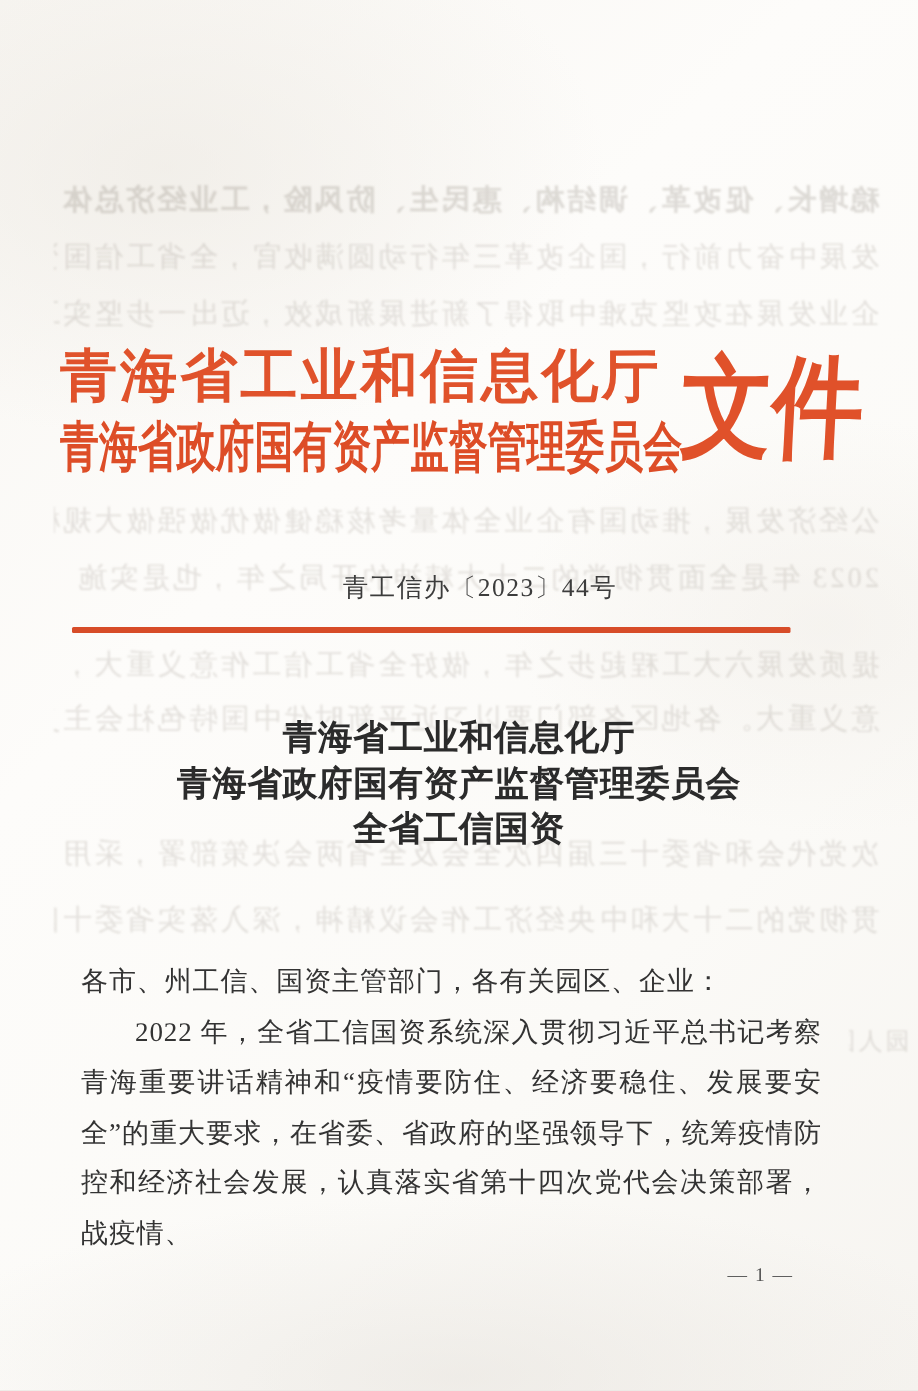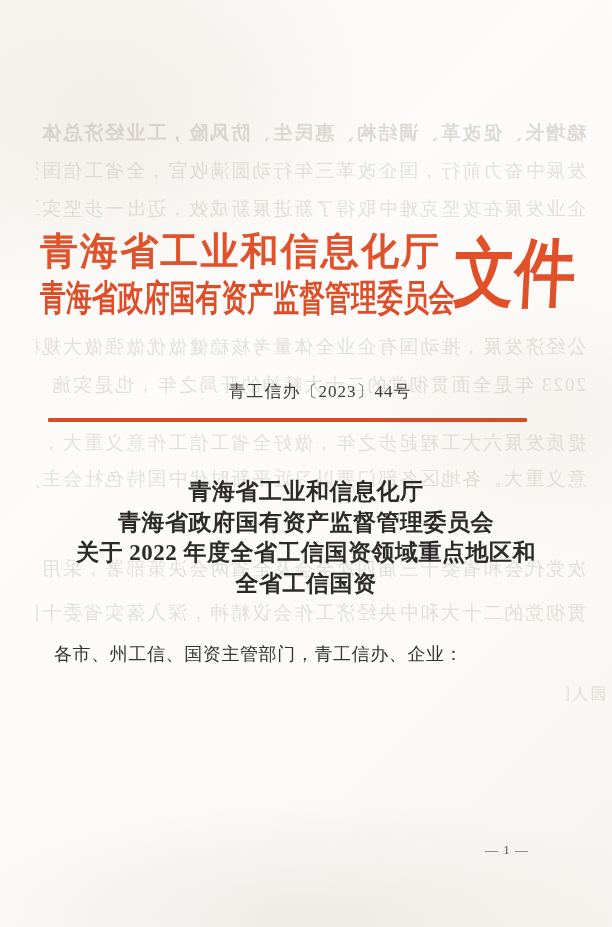--- a/index.html
+++ b/index.html
@@ -130,23 +130,23 @@
     <div class="doc-type">文件</div>
   </div>
 
   <div class="doc-number">青工信办〔2023〕44号</div>
 
   <div class="red-rule"></div>
 
   <div class="title-block">
     <div>青海省工业和信息化厅</div>
     <div>青海省政府国有资产监督管理委员会</div>
-    <div>关于 2022 年度全省工信国资领域重点地区和</div>
     <div>全省工信国资</div>
   </div>
 
   <div class="body-block">
-    <p class="salutation">各市、州工信、国资主管部门，青工信办、企业：</p>
+    <p class="salutation">各市、州工信、国资主管部门，各有关园区、企业：</p>
+    <p class="paragraph">2022 年，全省工信国资系统深入贯彻习近平总书记考察青海重要讲话精神和“疫情要防住、经济要稳住、发展要安全”的重大要求，在省委、省政府的坚强领导下，统筹疫情防控和经济社会发展，认真落实省第十四次党代会决策部署，战疫情、</p>
   </div>
 
   <div class="page-number">— 1 —</div>
 
 </div>
 
 </body></html>

